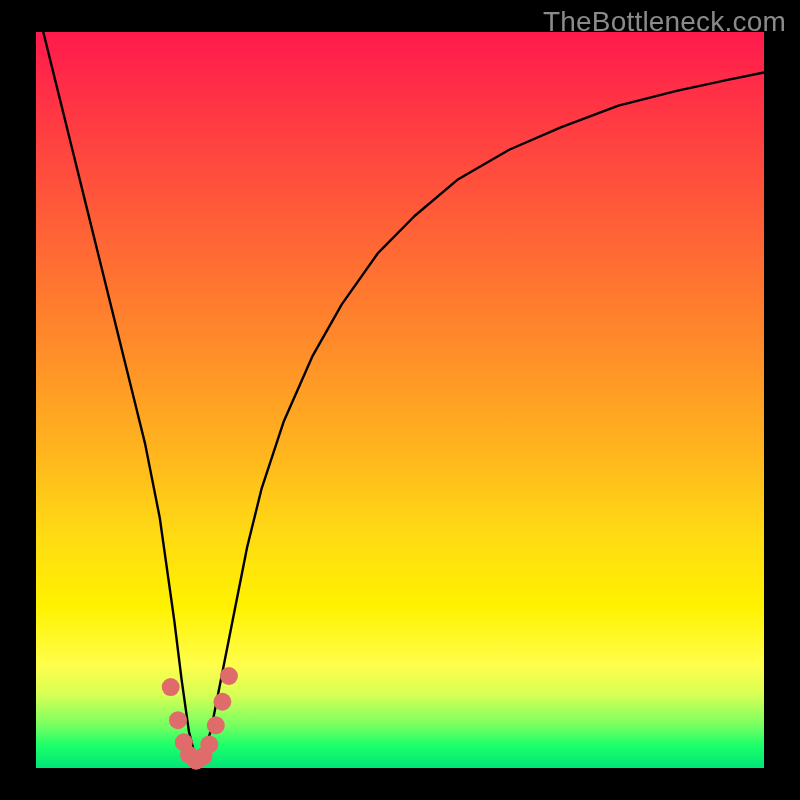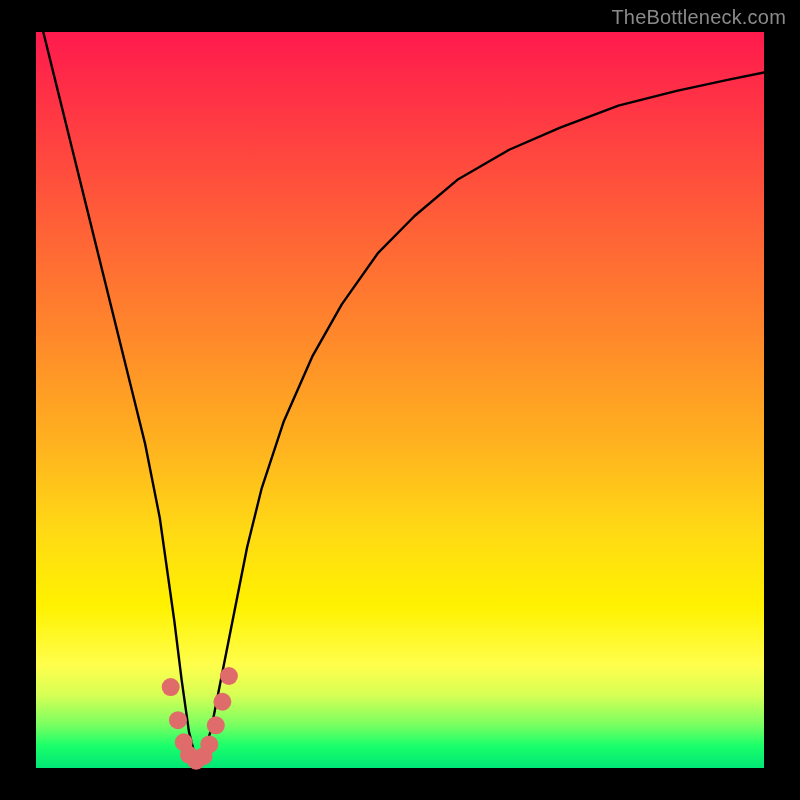--- a/index.html
+++ b/index.html
@@ -41,21 +41,21 @@
       #7dff60 94%,
       #1aff6a 97%,
       #00e676 100%
     );
   }
   .watermark {
     position: absolute;
     top: 6px;
     right: 14px;
     color: #8a8a8a;
-    font-size: 20px;
+    font-size: 28px;
     letter-spacing: 0.2px;
     font-weight: 400;
     user-select: none;
   }
   svg.curve {
     position: absolute;
     left: 0;
     top: 0;
     width: 728px;
     height: 736px;

